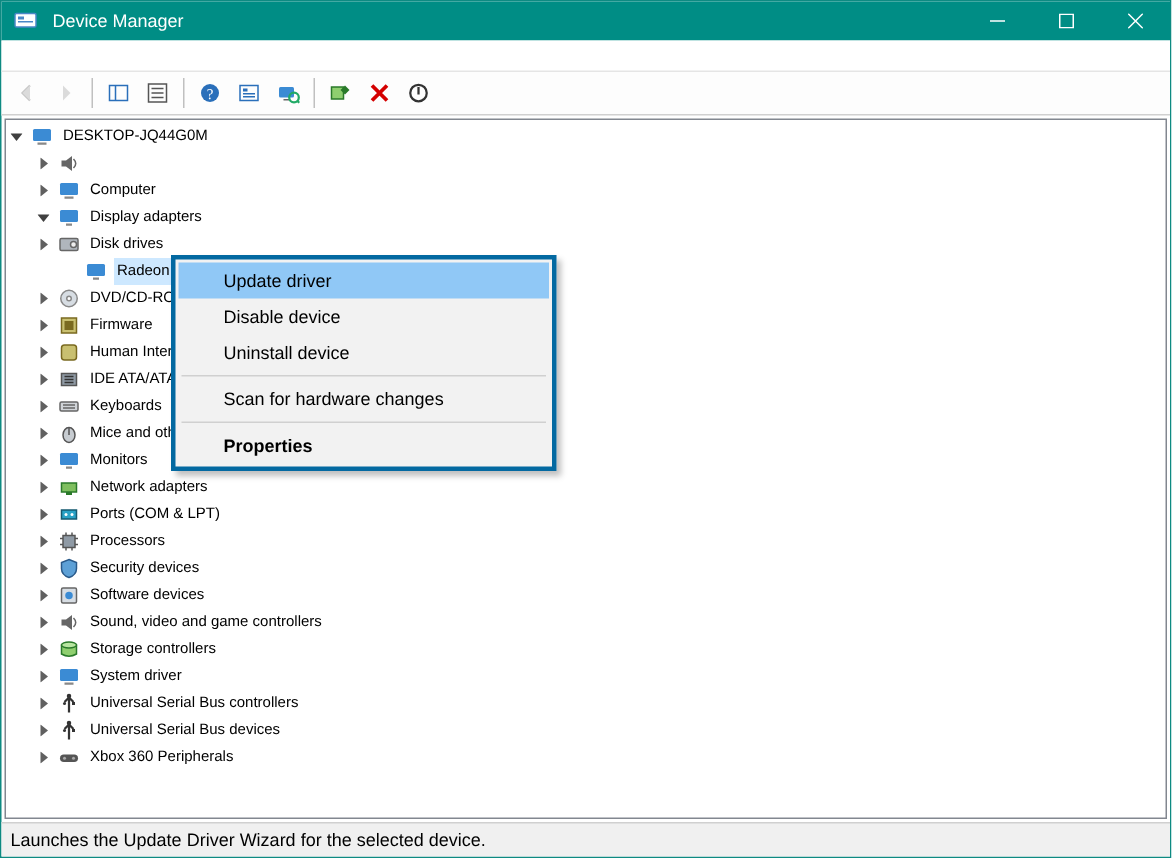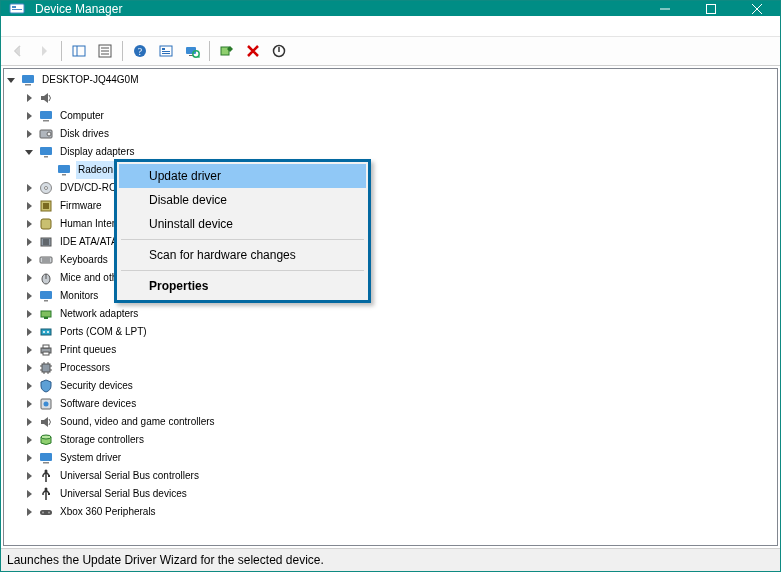--- a/index.html
+++ b/index.html
@@ -13,21 +13,21 @@
   .window {
     width: 781px; height: 572px;
     border: 1px solid #0e8a82;
     box-sizing: border-box;
     display: flex; flex-direction: column;
     position: relative;
     background: #fff;
   }
   
   .titlebar {
-    height: 15px;
+    height: 26px;
     background: #008d85;
     display: flex; align-items: center;
     color: #fff;
     font-size: 12px;
   }
   .titlebar .app-icon {
     width: 16px; height: 16px; margin: 0 8px 0 8px;
     display: inline-block;
   }
   .titlebar .title {
@@ -323,47 +323,47 @@
     <span class="node-icon">
             <svg width="16" height="16" viewBox="0 0 16 16">
               <rect x="2" y="3" width="12" height="8" rx="1" fill="#3b8bd4"></rect>
               <rect x="5" y="12" width="6" height="1.5" fill="#888"></rect>
             </svg>
           </span>
     <span class="label-span">Computer</span>
   </div>
         <div class="row">
     <span class="indent" style="width:18px"></span>
+          <span class="chev expanded">
+            <svg viewBox="0 0 8 8">
+              <path d="M0 2 L8 2 L4 7 Z"></path>
+            </svg>
+          </span>
+    <span class="node-icon">
+            <svg width="16" height="16" viewBox="0 0 16 16">
+              <rect x="2" y="3" width="12" height="8" rx="1" fill="#3b8bd4"></rect>
+              <rect x="6" y="12" width="4" height="1.5" fill="#888"></rect>
+            </svg>
+          </span>
+    <span class="label-span">Display adapters</span>
+  </div>
+        <div class="row">
+    <span class="indent" style="width:18px"></span>
           <span class="chev">
             <svg viewBox="0 0 8 8">
               <path d="M2 0 L7 4 L2 8 Z"></path>
             </svg>
           </span>
     <span class="node-icon">
             <svg width="16" height="16" viewBox="0 0 16 16">
               <rect x="2" y="4" width="12" height="8" rx="1" fill="#b0b6bd" stroke="#666"></rect>
               <circle cx="11" cy="8" r="2" fill="#eee" stroke="#666"></circle>
             </svg>
           </span>
     <span class="label-span">Disk drives</span>
-  </div>
-        <div class="row">
-    <span class="indent" style="width:18px"></span>
-          <span class="chev expanded">
-            <svg viewBox="0 0 8 8">
-              <path d="M0 2 L8 2 L4 7 Z"></path>
-            </svg>
-          </span>
-    <span class="node-icon">
-            <svg width="16" height="16" viewBox="0 0 16 16">
-              <rect x="2" y="3" width="12" height="8" rx="1" fill="#3b8bd4"></rect>
-              <rect x="6" y="12" width="4" height="1.5" fill="#888"></rect>
-            </svg>
-          </span>
-    <span class="label-span">Display adapters</span>
   </div>
         <div class="row selected">
         <span class="indent" style="width:36px"></span>
           <span class="chev"></span>
         <span class="node-icon">
             <svg width="16" height="16" viewBox="0 0 16 16">
               <rect x="2" y="3" width="12" height="8" rx="1" fill="#3b8bd4"></rect>
               <rect x="6" y="12" width="4" height="1.5" fill="#888"></rect>
             </svg>
           </span>
@@ -499,36 +499,20 @@
             </svg>
           </span>
     <span class="node-icon">
             <svg width="16" height="16" viewBox="0 0 16 16">
               <rect x="3" y="5" width="10" height="6" fill="#2aa3c7" stroke="#155a70"></rect>
               <circle cx="6" cy="8" r="1" fill="#fff"></circle>
               <circle cx="10" cy="8" r="1" fill="#fff"></circle>
             </svg>
           </span>
     <span class="label-span">Ports (COM &amp; LPT)</span>
-  </div>
-        <div class="row">
-    <span class="indent" style="width:18px"></span>
-          <span class="chev">
-            <svg viewBox="0 0 8 8">
-              <path d="M2 0 L7 4 L2 8 Z"></path>
-            </svg>
-          </span>
-    <span class="node-icon">
-            <svg width="16" height="16" viewBox="0 0 16 16">
-              <rect x="3" y="6" width="10" height="5" fill="#9aa0a6" stroke="#555"></rect>
-              <rect x="5" y="3" width="6" height="3" fill="#fff" stroke="#555"></rect>
-              <rect x="5" y="10" width="6" height="3" fill="#fff" stroke="#555"></rect>
-            </svg>
-          </span>
-    <span class="label-span">Print queues</span>
   </div>
         <div class="row">
     <span class="indent" style="width:18px"></span>
           <span class="chev">
             <svg viewBox="0 0 8 8">
               <path d="M2 0 L7 4 L2 8 Z"></path>
             </svg>
           </span>
     <span class="node-icon">
             <svg width="16" height="16" viewBox="0 0 16 16">

